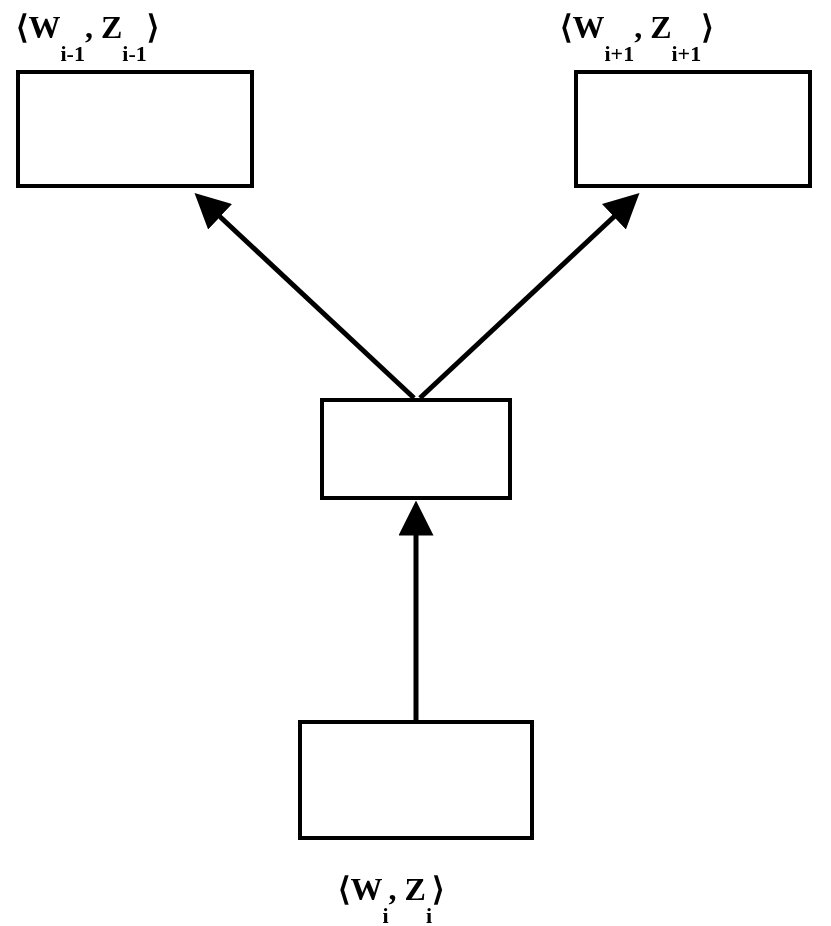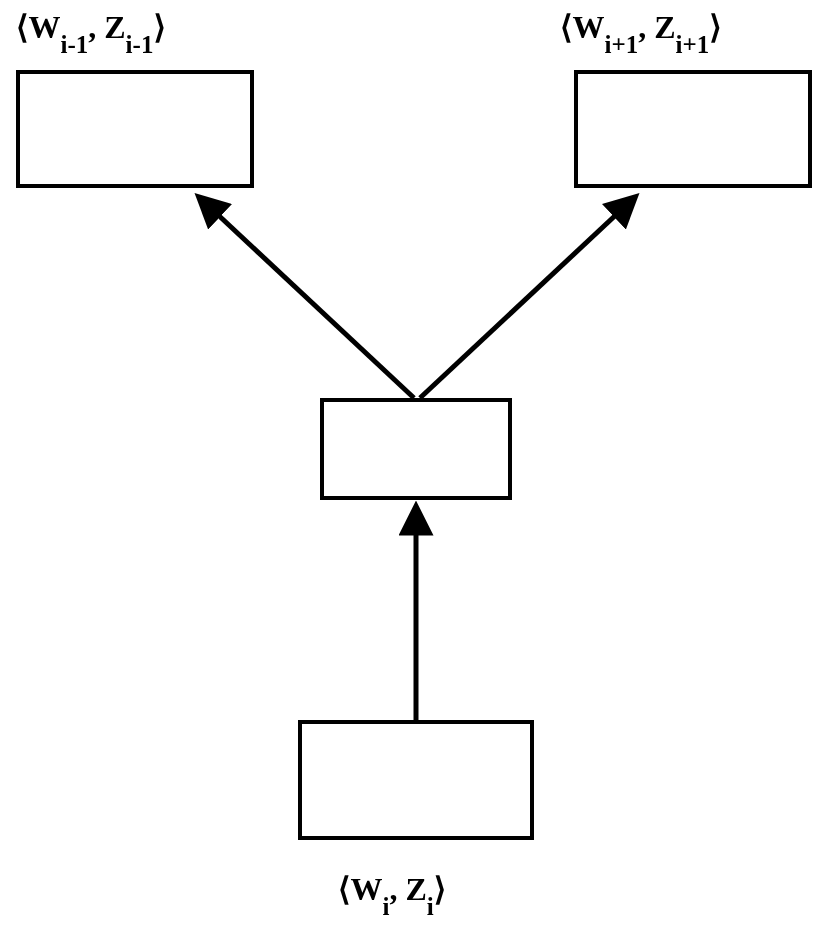--- a/index.html
+++ b/index.html
@@ -20,24 +20,24 @@
       background: white;
     }
     .label {
       position: absolute;
       font-size: 32px;
       font-weight: bold;
       font-family: "Times New Roman", serif;
       white-space: nowrap;
     }
     .sub {
-      font-size: 25px;
+      font-size: 22px;
       vertical-align: sub;
       position: relative;
-      top: 8px;
+      top: 16px;
     }
     .arrow {
       position: absolute;
       pointer-events: none;
     }
   </style>
 </head>
 <body>
 
 <div class="label" style="left:16px; top:8px;">

